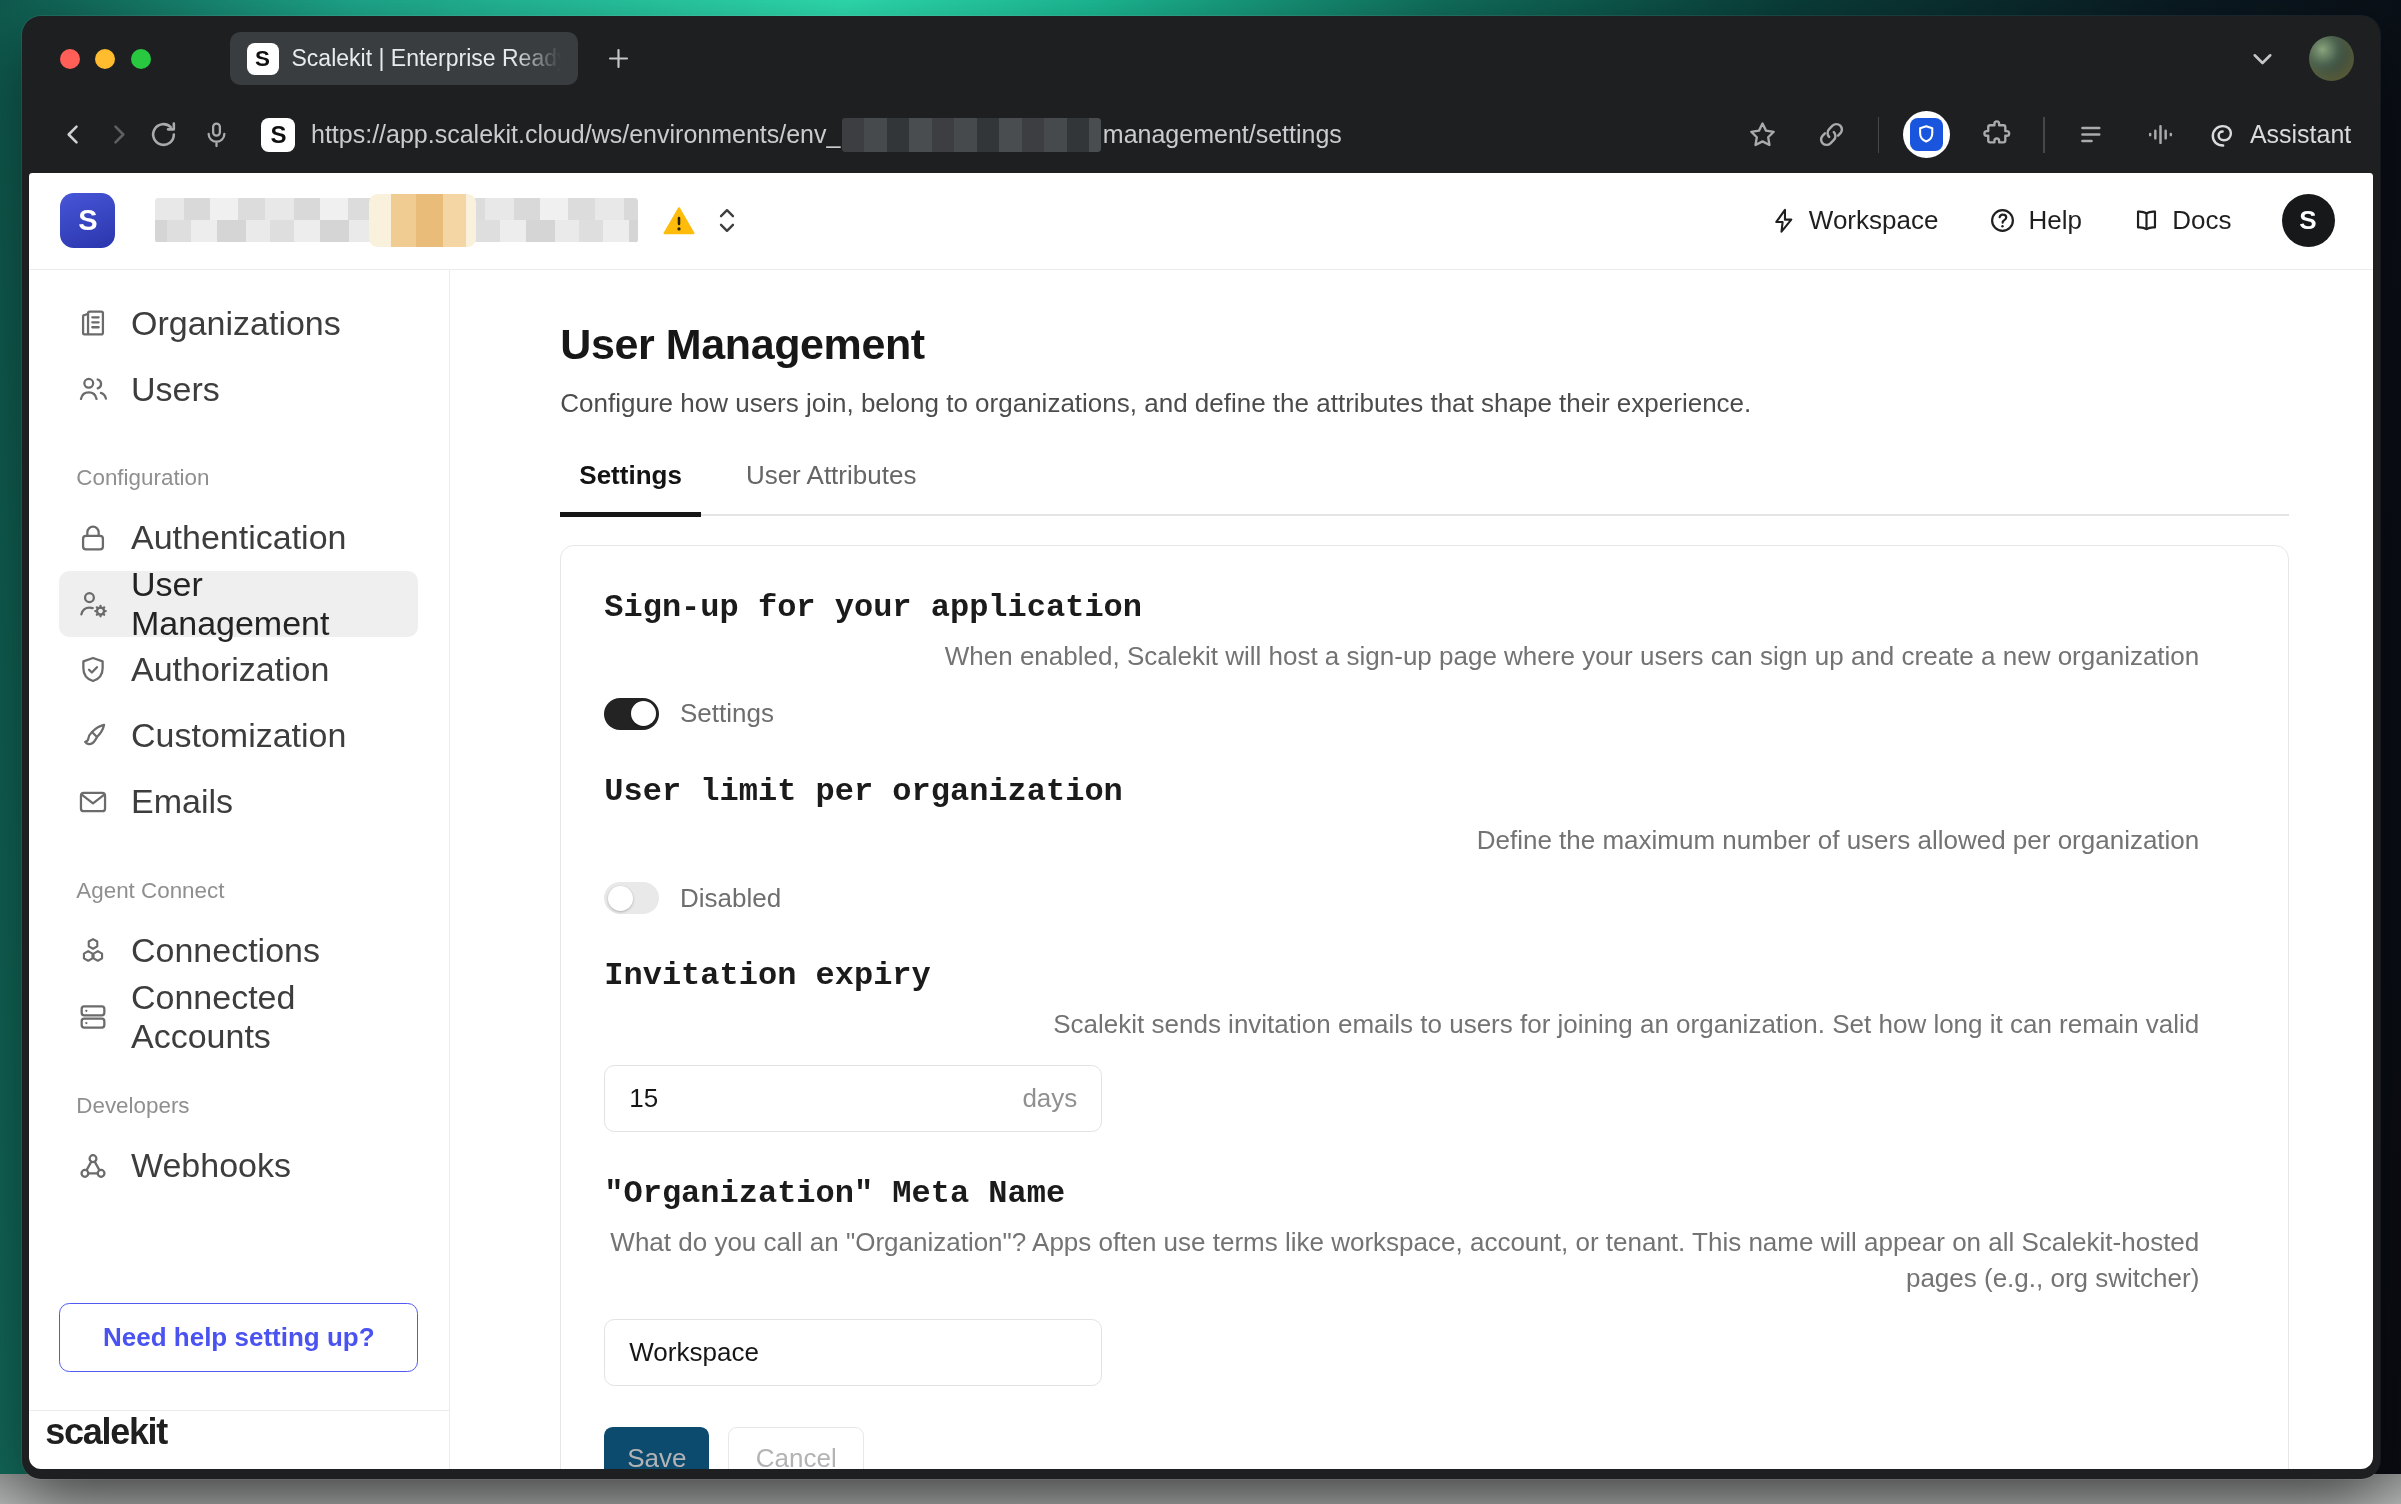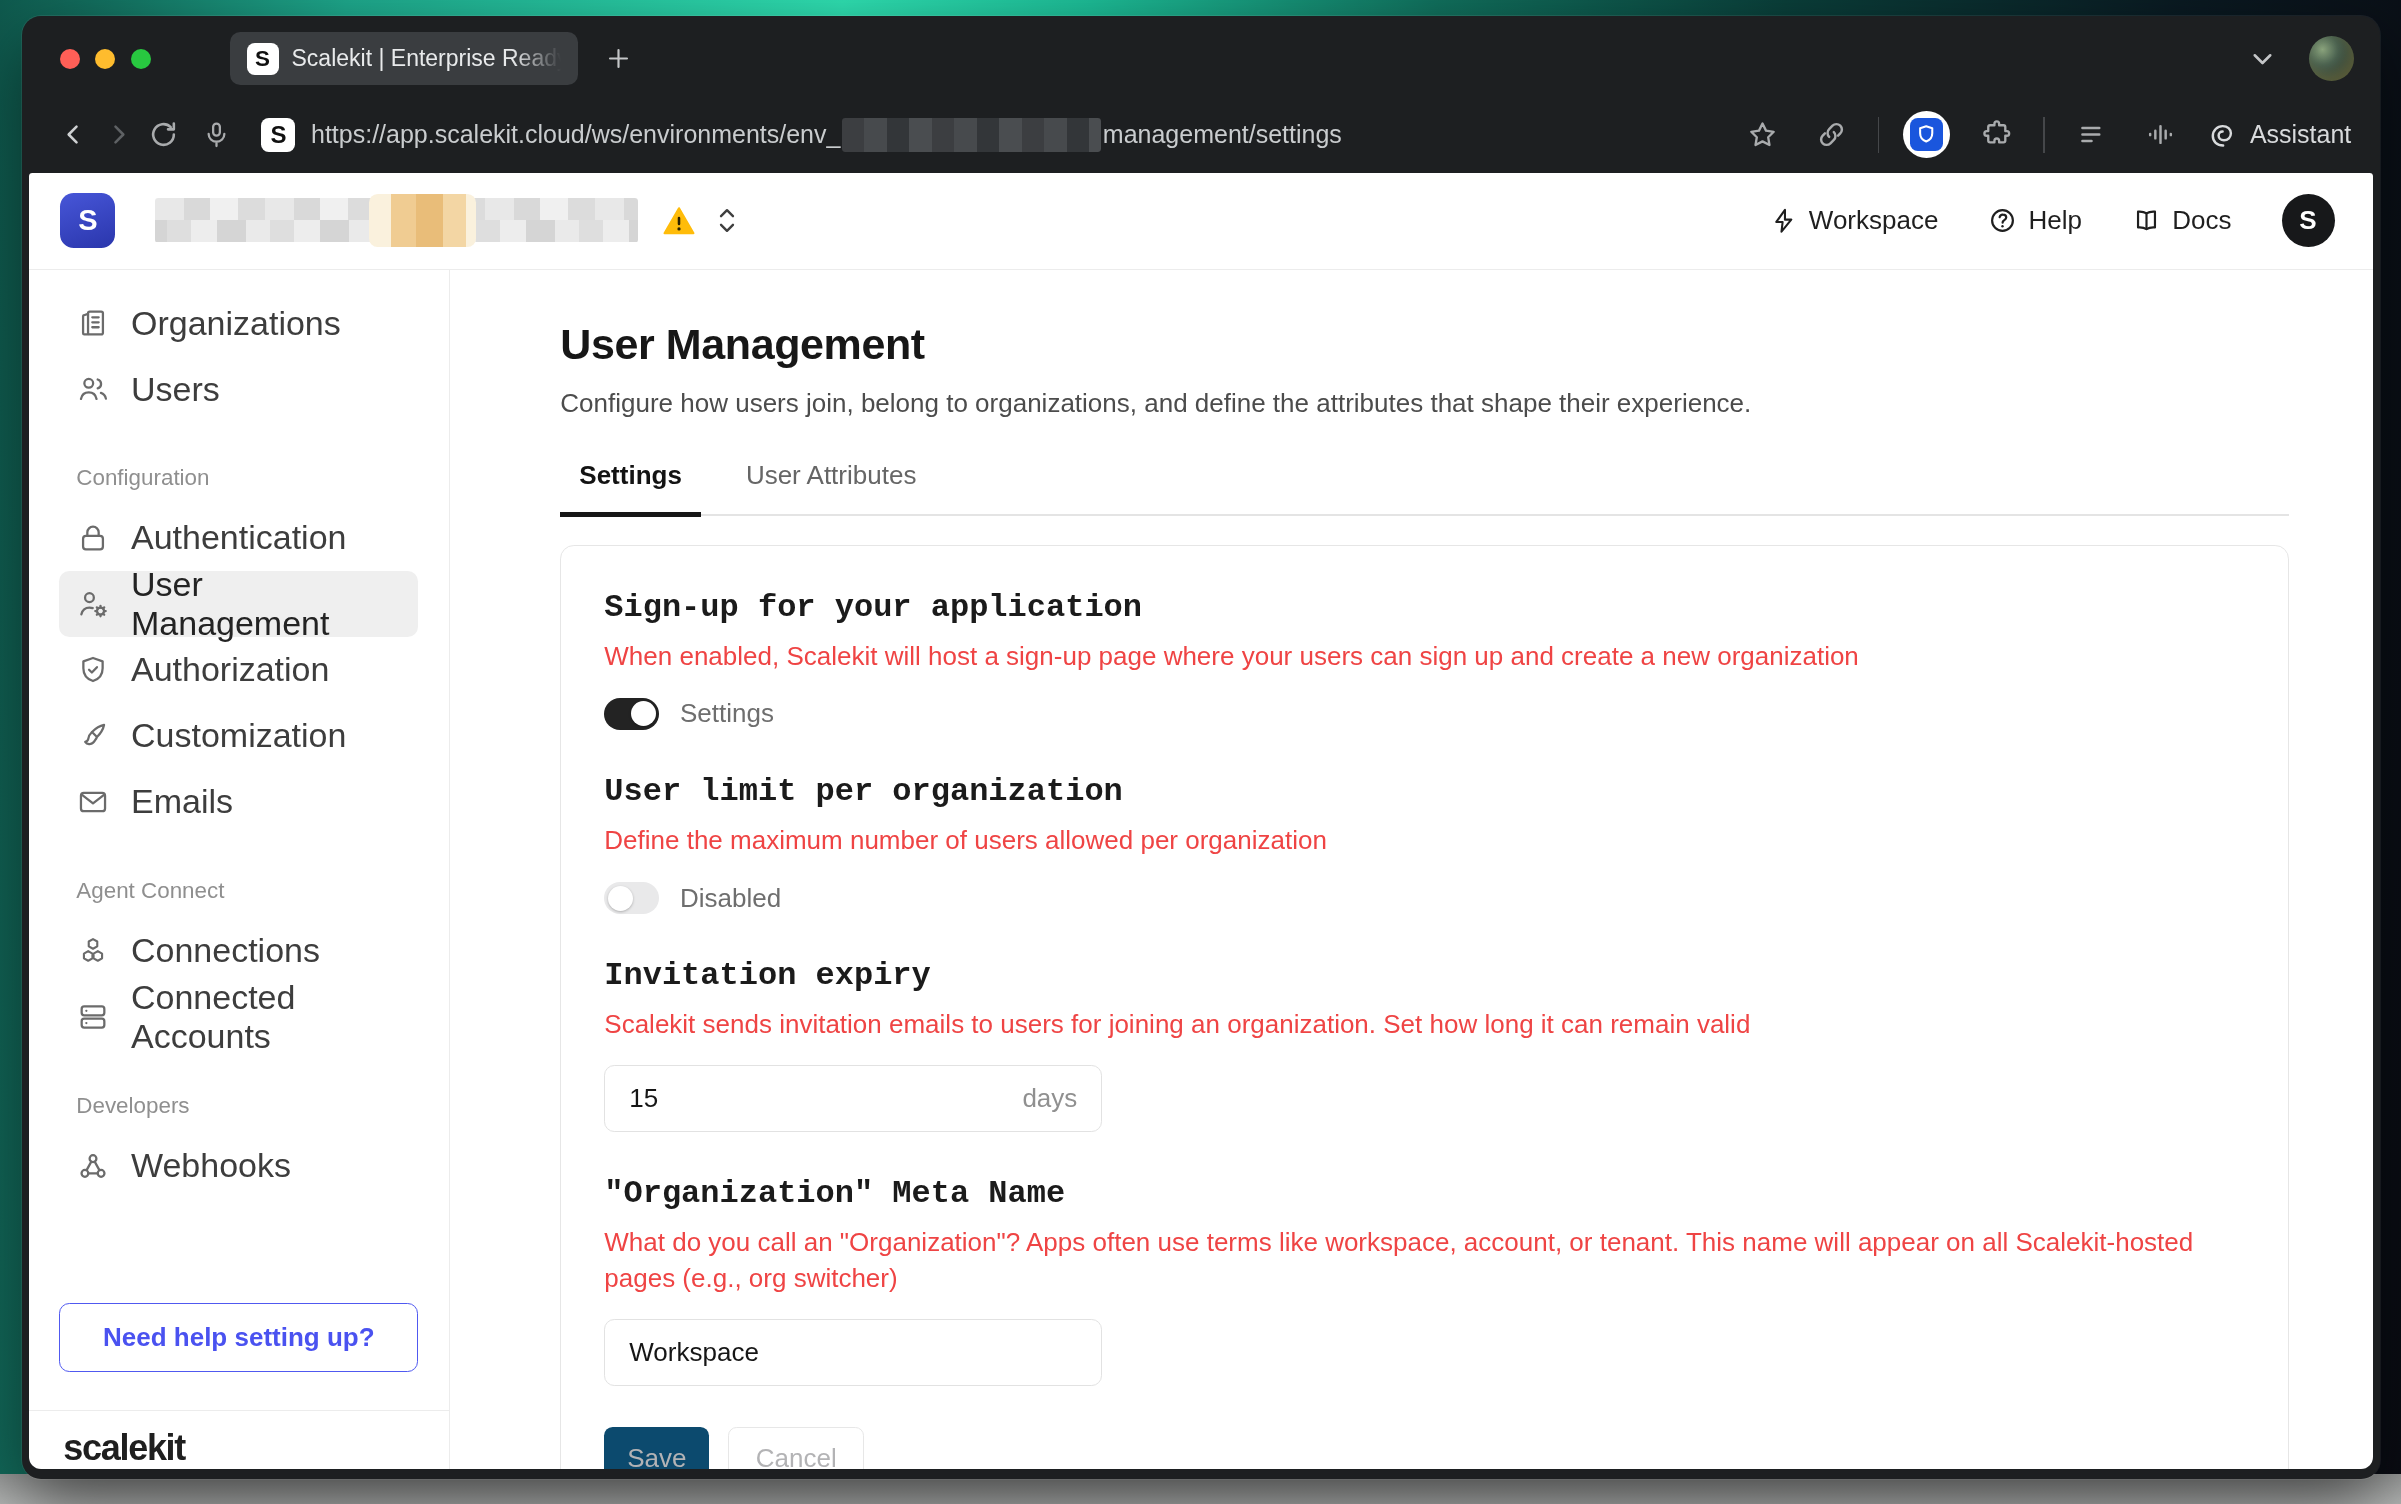--- a/index.html
+++ b/index.html
@@ -77,36 +77,36 @@
   .sidebar { width:421px; flex:none; border-right:0.9px solid #ececec; display:flex; flex-direction:column; padding-top:20.7px; }
   .nav { padding:0 31px 0 30px; }
   .nav-item { height:66px; display:flex; align-items:center; gap:20.7px; padding:0 17px; border-radius:10.3px;
     font-size:34px; color:#3d3d3d; cursor:default; }
   .nav-item.active { background:#efefef; color:#232323; font-weight:500; }
   .nav-ic { width:34px; height:34px; color:#6b6b6b; flex:none; display:flex; align-items:center; justify-content:center; }
   .nav-section { font-size:22.4px; color:#8f8f8f; margin:43px 0 13.8px; padding-left:17px; }
   .sidebar-bottom { margin-top:auto; padding:0 31px 0 30px; }
   .help-btn { width:100%; height:69px; border:1.7px solid #5059f0; border-radius:10.3px; background:#fff;
     color:#4a52f0; font-size:26px; font-weight:600; font-family:inherit; cursor:pointer; margin-bottom:38px; }
-  .sidebar-foot { border-top:0.9px solid #ececec; height:59px; display:flex; align-items:flex-end; padding-left:34px; }
+  .sidebar-foot { border-top:0.9px solid #ececec; height:59px; display:flex; align-items:flex-start; padding-left:16px; }
   .wordmark { font-size:36px; font-weight:bold; color:#1f1f1f; letter-spacing:-1.3px; }
 
   
   .main { flex:1; padding:50px 0 0 110px; overflow:hidden; }
   .page-title { font-size:43px; font-weight:600; color:#171717; letter-spacing:-0.4px; }
   .page-sub { font-size:26px; color:#4c4c4c; margin-top:19px; }
   .tabs { margin-top:41px; width:1729px; display:flex; border-bottom:2.6px solid #e4e4e4; position:relative; }
   .tab-item { padding:0 19px; height:54px; display:flex; align-items:flex-start; font-size:26px; color:#666; margin-right:26px; position:relative; }
   .tab-item.active { color:#131313; font-weight:600; }
   .tab-item.active::after { content:""; position:absolute; left:0; right:0; bottom:-3.4px; height:5.2px; background:#161616; }
 
   .card { width:1729px; margin-top:29px; border:0.9px solid #e6e6e6; border-radius:13.8px; padding:43px 43px 38px; }
   .section + .section { margin-top:43px; }
   .sec-title { font-size:32px; font-weight:600; color:#1b1b1b;font-family:Liberation Mono, monospace; }
-  .sec-desc { font-size:26px; color:#ef4444; margin-top:12px; line-height:1.4; max-width:1595px; }
+  .sec-desc { font-size:26px; color:#737373; margin-top:12px; line-height:1.4; max-width:1595px;text-align:right; }
   .toggle-row { margin-top:24px; display:flex; align-items:center; gap:20.7px; }
   .toggle { width:55px; height:32px; border-radius:16.4px; position:relative; flex:none; cursor:pointer; }
   .toggle.on { background:#232323; }
   .toggle.off { background:#e9e9ea; }
   .toggle .knob { position:absolute; top:3.4px; width:25px; height:25px; border-radius:50%; background:#fff;
     box-shadow:0 0.9px 2.6px rgba(0,0,0,.25); }
   .toggle.on .knob { right:3.4px; }
   .toggle.off .knob { left:3.4px; }
   .toggle-label { font-size:26px; color:#6e6e6e; }
   .field { margin-top:22.4px; width:498px; height:67px; border:0.9px solid #e2e2e2; border-radius:10.3px;

